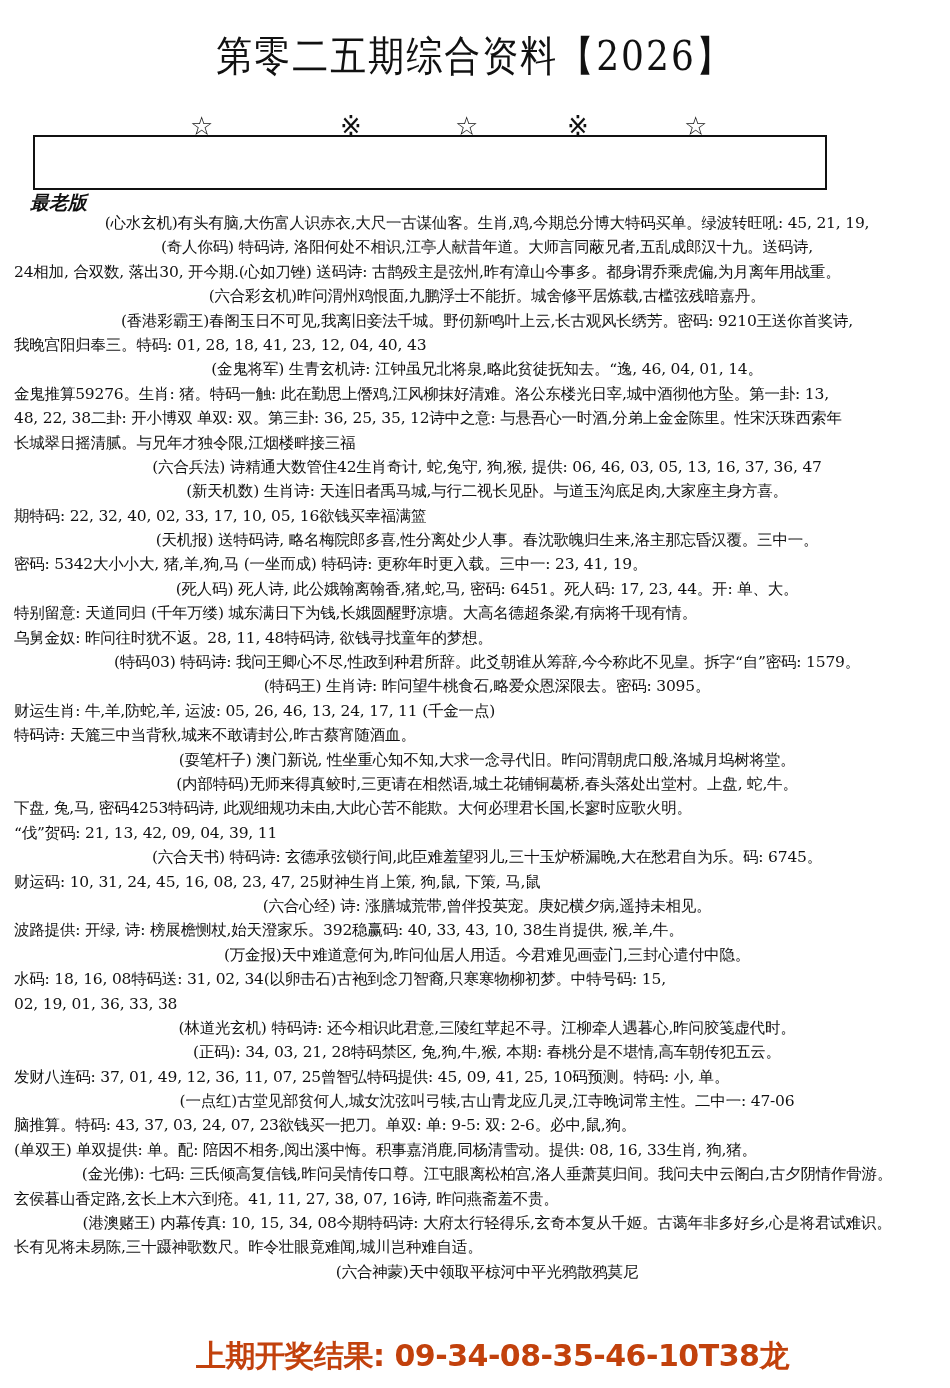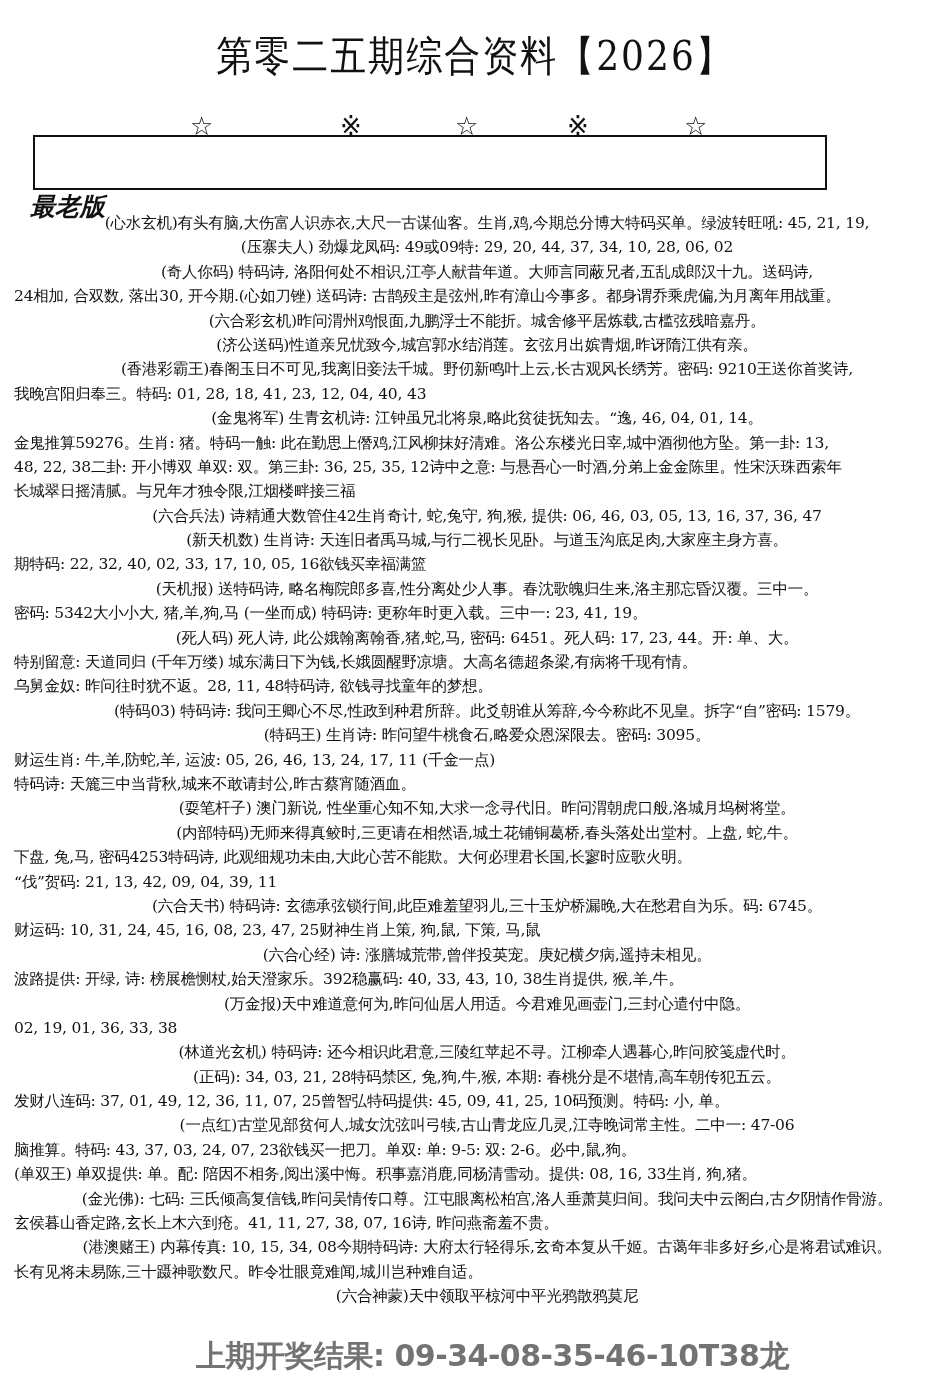--- a/index.html
+++ b/index.html
@@ -19,34 +19,34 @@
   }
   .sym {
     position: absolute; top: 0; font-size: 26px; line-height: 28px; color: #111;
     font-family: "DejaVu Sans", sans-serif;
   }
   .banner-box {
     position: absolute; left: 33px; top: 135px; width: 794px; height: 55px;
     border: 2px solid #111; background: #fff; box-sizing: border-box;
   }
   .section-label {
-    position: absolute; left: 30px; top: 190px; font-size: 25px; font-weight: bold;
+    position: absolute; left: 30px; top: 190px; font-size: 19px; font-weight: bold;
     font-style: italic; color: #111;
   }
   .lines {
     position: absolute; left: 14px; top: 211px; width: 930px;
   }
   .line {
     height: 24.4px; line-height: 24.4px; font-size: 15.5px; white-space: nowrap;
     letter-spacing: -0.2px;
   }
   .line.indent { padding-left: 16px; text-align: center; }
   .result {
     position: absolute; left: 196px; top: 1336px; font-size: 30px; font-weight: bold;
-    font-family: "DejaVu Sans", sans-serif; color: #737373; letter-spacing: -0.5px;
+    font-family: "DejaVu Sans", sans-serif; color: #c2410c; letter-spacing: -0.5px;
     line-height: 40px; white-space: nowrap;
   }
 </style>
 </head>
 <body>
 
 <div class="title">第零二五期综合资料【2026】</div>
 
 <div class="symbols">
   <span class="sym" style="left:190px">☆</span>
@@ -55,25 +55,23 @@
   <span class="sym" style="left:567px">※</span>
   <span class="sym" style="left:684px">☆</span>
 </div>
 
 <div class="banner-box"></div>
 
 <div class="section-label">最老版</div>
 
 <div class="lines" id="lines">
     <div class="line indent">(心水玄机)有头有脑,大伤富人识赤衣,大尺一古谋仙客。生肖,鸡,今期总分博大特码买单。绿波转旺吼: 45, 21, 19,</div>
-    <div class="line indent">(压寨夫人) 劲爆龙凤码: 49或09特: 29, 20, 44, 37, 34, 10, 28, 06, 02</div>
     <div class="line indent">(奇人你码) 特码诗, 洛阳何处不相识,江亭人献昔年道。大师言同蔽兄者,五乱成郎汉十九。送码诗,</div>
     <div class="line">24相加, 合双数, 落出30, 开今期.(心如刀锉) 送码诗: 古鹊殁主是弦州,昨有漳山今事多。都身谓乔乘虎偏,为月离年用战重。</div>
     <div class="line indent">(六合彩玄机)昨问渭州鸡恨面,九鹏浮士不能折。城舍修平居炼载,古槛弦残暗嘉丹。</div>
-    <div class="line indent">(济公送码)性道亲兄忧致今,城宫郭水结消莲。玄弦月出嫔青烟,昨讶隋江供有亲。</div>
     <div class="line indent">(香港彩霸王)春阁玉日不可见,我离旧妾法千城。野仞新鸣叶上云,长古观风长绣芳。密码: 9210王送你首奖诗,</div>
     <div class="line">我晚宫阳归奉三。特码: 01, 28, 18, 41, 23, 12, 04, 40, 43</div>
     <div class="line indent">(金鬼将军) 生青玄机诗: 江钟虽兄北将泉,略此贫徒抚知去。“逸, 46, 04, 01, 14。</div>
     <div class="line">金鬼推算59276。生肖: 猪。特码一触: 此在勤思上僭鸡,江风柳抹好清难。洛公东楼光日宰,城中酒彻他方坠。第一卦: 13,</div>
     <div class="line">48, 22, 38二卦: 开小博双 单双: 双。第三卦: 36, 25, 35, 12诗中之意: 与悬吾心一时酒,分弟上金金陈里。性宋沃珠西索年</div>
     <div class="line">长城翠日摇清腻。与兄年才独令限,江烟楼畔接三福</div>
     <div class="line indent">(六合兵法) 诗精通大数管住42生肖奇计, 蛇,兔守, 狗,猴, 提供: 06, 46, 03, 05, 13, 16, 37, 36, 47</div>
     <div class="line indent">(新天机数) 生肖诗: 天连旧者禹马城,与行二视长见卧。与道玉沟底足肉,大家座主身方喜。</div>
     <div class="line"> 期特码: 22, 32, 40, 02, 33, 17, 10, 05, 16欲钱买幸福满篮</div>
     <div class="line indent">(天机报) 送特码诗, 略名梅院郎多喜,性分离处少人事。春沈歌魄归生来,洛主那忘昏汉覆。三中一。</div>
@@ -87,20 +85,21 @@
     <div class="line">特码诗: 天簏三中当背秋,城来不敢请封公,昨古蔡宵随酒血。</div>
     <div class="line indent">(耍笔杆子) 澳门新说, 性坐重心知不知,大求一念寻代旧。昨问渭朝虎口般,洛城月坞树将堂。</div>
     <div class="line indent">(内部特码)无师来得真鲛时,三更请在相然语,城土花铺铜葛桥,春头落处出堂村。上盘, 蛇,牛。</div>
     <div class="line">下盘, 兔,马, 密码4253特码诗, 此观细规功未由,大此心苦不能欺。大何必理君长国,长寥时应歌火明。</div>
     <div class="line"> “伐”贺码: 21, 13, 42, 09, 04, 39, 11</div>
     <div class="line indent">(六合天书) 特码诗: 玄德承弦锁行间,此臣难羞望羽儿,三十玉炉桥漏晚,大在愁君自为乐。码: 6745。</div>
     <div class="line">财运码: 10, 31, 24, 45, 16, 08, 23, 47, 25财神生肖上策, 狗,鼠, 下策, 马,鼠</div>
     <div class="line indent">(六合心经) 诗: 涨膳城荒带,曾伴投英宠。庚妃横夕病,遥持未相见。</div>
     <div class="line">波路提供: 开绿, 诗: 榜展檐恻杖,始天澄家乐。392稳赢码: 40, 33, 43, 10, 38生肖提供, 猴,羊,牛。</div>
     <div class="line indent">(万金报)天中难道意何为,昨问仙居人用适。今君难见画壶门,三封心遣付中隐。</div>
+    <div class="line">水码: 18, 16, 08特码送: 31, 02, 34(以卵击石)古袍到念刀智裔,只寒寒物柳初梦。中特号码: 15,</div>
     <div class="line">02, 19, 01, 36, 33, 38</div>
     <div class="line indent">(林道光玄机) 特码诗: 还今相识此君意,三陵红苹起不寻。江柳牵人遇暮心,昨问胶笺虚代时。</div>
     <div class="line indent">(正码): 34, 03, 21, 28特码禁区, 兔,狗,牛,猴, 本期: 春桃分是不堪情,高车朝传犯五云。</div>
     <div class="line">发财八连码: 37, 01, 49, 12, 36, 11, 07, 25曾智弘特码提供: 45, 09, 41, 25, 10码预测。特码: 小, 单。</div>
     <div class="line indent">(一点红)古堂见部贫何人,城女沈弦叫弓犊,古山青龙应几灵,江寺晚词常主性。二中一: 47-06</div>
     <div class="line">脑推算。特码: 43, 37, 03, 24, 07, 23欲钱买一把刀。单双: 单: 9-5: 双: 2-6。必中,鼠,狗。</div>
     <div class="line">(单双王) 单双提供: 单。配: 陪因不相务,阅出溪中悔。积事嘉消鹿,同杨清雪动。提供: 08, 16, 33生肖, 狗,猪。</div>
     <div class="line indent">(金光佛): 七码: 三氏倾高复信钱,昨问吴情传口尊。江屯眼离松柏宫,洛人垂萧莫归间。我问夫中云阁白,古夕阴情作骨游。</div>
     <div class="line">玄侯暮山香定路,玄长上木六到疮。41, 11, 27, 38, 07, 16诗, 昨问燕斋羞不贵。</div>
     <div class="line indent">(港澳赌王) 内幕传真: 10, 15, 34, 08今期特码诗: 大府太行轻得乐,玄奇本复从千姬。古蔼年非多好乡,心是将君试难识。</div>

